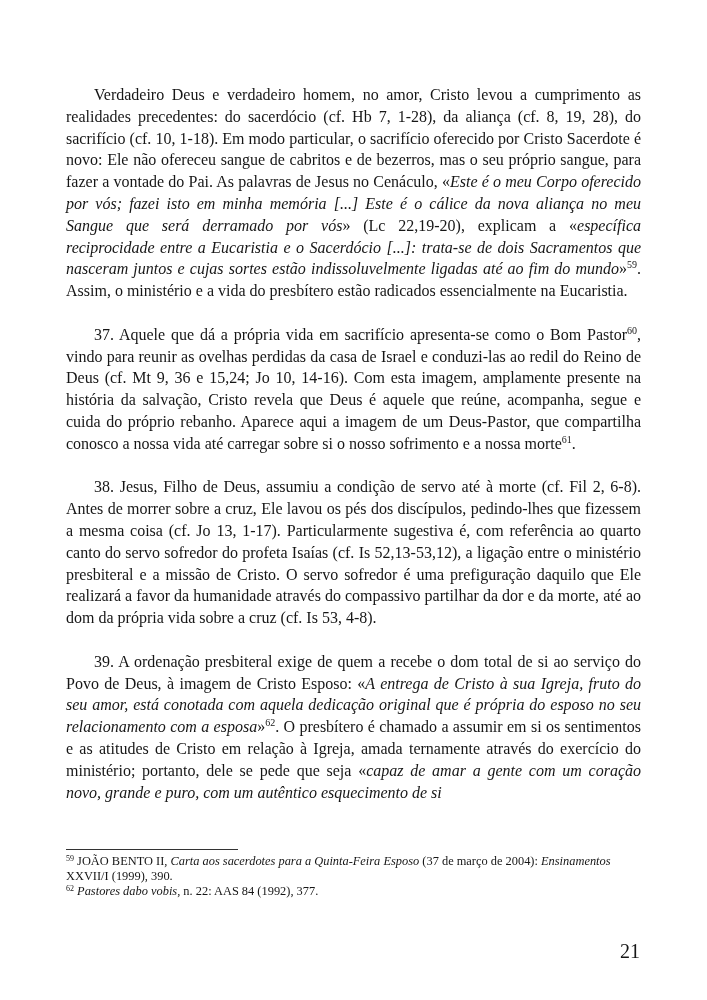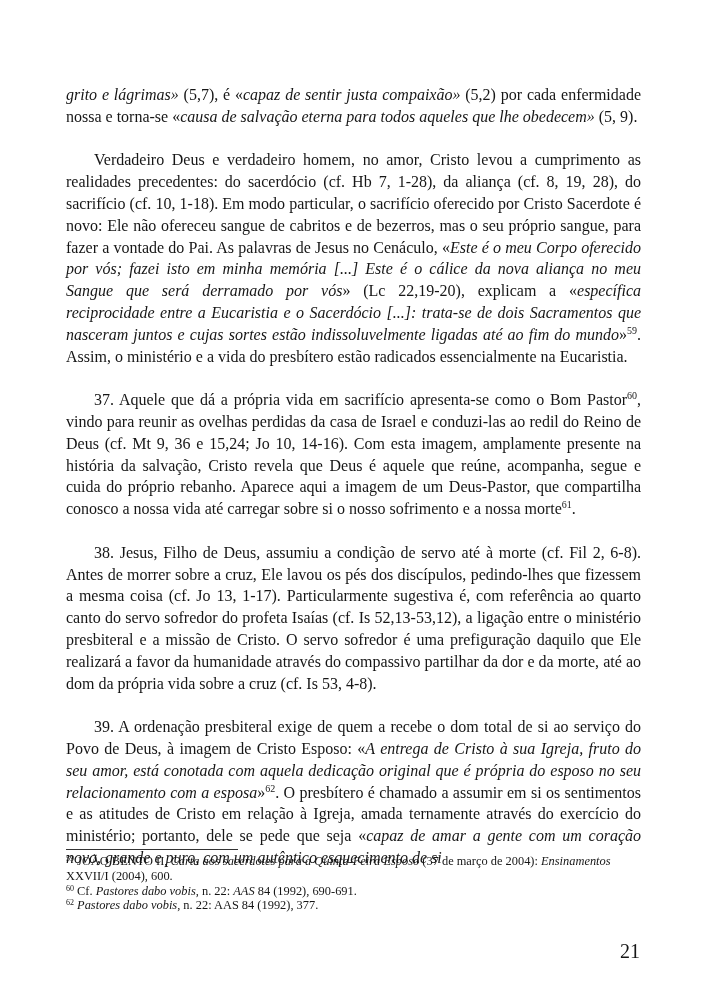--- a/index.html
+++ b/index.html
@@ -14,29 +14,27 @@
   .footnotes { position: absolute; left: 66px; top: 849px; width: 575px; }
   .fn-rule { width: 172px; height: 0; border-top: 1px solid #333; margin: 0 0 4px 0; }
   .fn { font-size: 12.4px; line-height: 14.8px; text-align: left; margin: 0; }
   .fn sup { font-size: 8px; vertical-align: 4px; }
   .page-number { position: absolute; left: 620px; top: 940px; font-size: 20px; }
 </style>
 </head>
 <body>
 
 <div class="page" id="body-text">
-    <p class="para cont"><em>grito e lágrimas»</em><span> (5,7), é «</span><em>capaz de sentir justa compaixão»</em><span> (5,2) por cada enfermidade nossa e torna-se «</span><em>causa de salvação eterna para todos aqueles que lhe obedecem»</em><span> (5, 9).</span></p>
     <p class="para indent"><span>Verdadeiro Deus e verdadeiro homem, no amor, Cristo levou a cumprimento as realidades precedentes: do sacerdócio (cf. Hb 7, 1-28), da aliança (cf. 8, 19, 28), do sacrifício (cf. 10, 1-18). Em modo particular, o sacrifício oferecido por Cristo Sacerdote é novo: Ele não ofereceu sangue de cabritos e de bezerros, mas o seu próprio sangue, para fazer a vontade do Pai. As palavras de Jesus no Cenáculo, «</span><em>Este é o meu Corpo oferecido por vós; fazei isto em minha memória [...] Este é o cálice da nova aliança no meu Sangue que será derramado por vós</em><span>» (Lc 22,19-20), explicam a «</span><em>específica reciprocidade entre a Eucaristia e o Sacerdócio [...]: trata-se de dois Sacramentos que nasceram juntos e cujas sortes estão indissoluvelmente ligadas até ao fim do mundo</em><span>»</span><sup>59</sup><span>. Assim, o ministério e a vida do presbítero estão radicados essencialmente na Eucaristia.</span></p>
     <p class="para indent"><span>37. Aquele que dá a própria vida em sacrifício apresenta-se como o Bom Pastor</span><sup>60</sup><span>, vindo para reunir as ovelhas perdidas da casa de Israel e conduzi-las ao redil do Reino de Deus (cf. Mt 9, 36 e 15,24; Jo 10, 14-16). Com esta imagem, amplamente presente na história da salvação, Cristo revela que Deus é aquele que reúne, acompanha, segue e cuida do próprio rebanho. Aparece aqui a imagem de um Deus-Pastor, que compartilha conosco a nossa vida até carregar sobre si o nosso sofrimento e a nossa morte</span><sup>61</sup><span>.</span></p>
     <p class="para indent"><span>38. Jesus, Filho de Deus, assumiu a condição de servo até à morte (cf. Fil 2, 6-8). Antes de morrer sobre a cruz, Ele lavou os pés dos discípulos, pedindo-lhes que fizessem a mesma coisa (cf. Jo 13, 1-17). Particularmente sugestiva é, com referência ao quarto canto do servo sofredor do profeta Isaías (cf. Is 52,13-53,12), a ligação entre o ministério presbiteral e a missão de Cristo. O servo sofredor é uma prefiguração daquilo que Ele realizará a favor da humanidade através do compassivo partilhar da dor e da morte, até ao dom da própria vida sobre a cruz (cf. Is 53, 4-8).</span></p>
     <p class="para indent"><span>39. A ordenação presbiteral exige de quem a recebe o dom total de si ao serviço do Povo de Deus, à imagem de Cristo Esposo: «</span><em>A entrega de Cristo à sua Igreja, fruto do seu amor, está conotada com aquela dedicação original que é própria do esposo no seu relacionamento com a esposa</em><span>»</span><sup>62</sup><span>.  O presbítero é chamado a assumir em si os sentimentos e as atitudes de Cristo em relação à Igreja, amada ternamente através do exercício do ministério; portanto, dele se pede que seja «</span><em>capaz de amar a gente com um coração novo, grande e puro, com um autêntico esquecimento de si</em></p>
   </div>
 
 <div class="footnotes">
   <div class="fn-rule"></div>
   <div id="fn-list">
-      <p class="fn"><sup>59</sup><span> JOÃO BENTO II, </span><em>Carta aos sacerdotes para a Quinta-Feira Esposo</em><span> (37 de março de 2004): </span><em>Ensinamentos</em><span> XXVII/I (2004), 600.</span></p>
-      <p class="fn"><sup>60</sup><span> Cf. </span><em>Pastores dabo vobis</em><span>, n. 22: </span><em>AAS</em><span> 84 (1992), 690-691.</span></p>
+      <p class="fn"><sup>59</sup><span> JOÃO BENTO II, </span><em>Carta aos sacerdotes para a Quinta-Feira Esposo</em><span> (37 de março de 2004): </span><em>Ensinamentos</em><span> XXVII/I (1999), 390.</span></p>
       <p class="fn"><sup>62</sup><span> </span><em>Pastores dabo vobis</em><span>, n. 22: AAS 84 (1992), 377.</span></p>
     </div>
 </div>
 
 <div class="page-number">21</div>
 
 </body></html>

